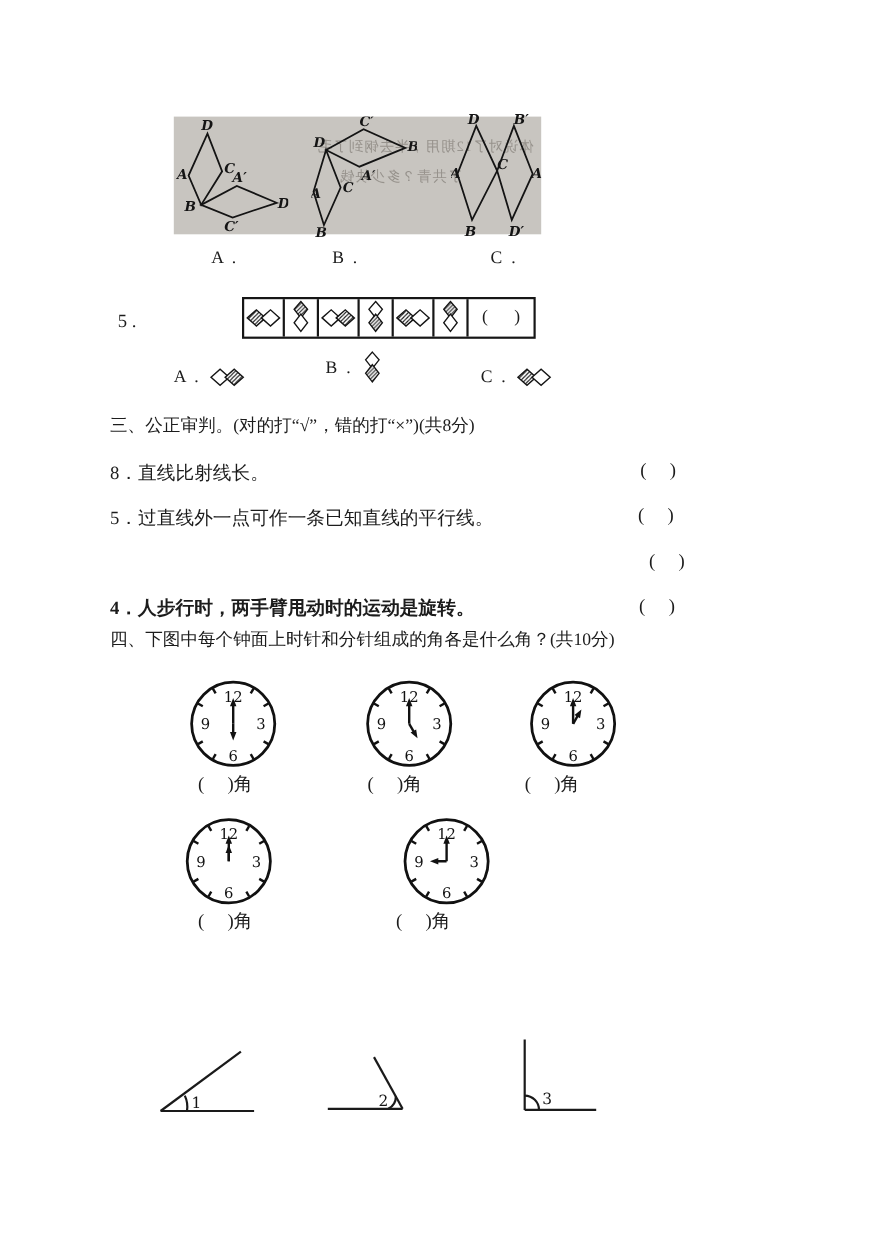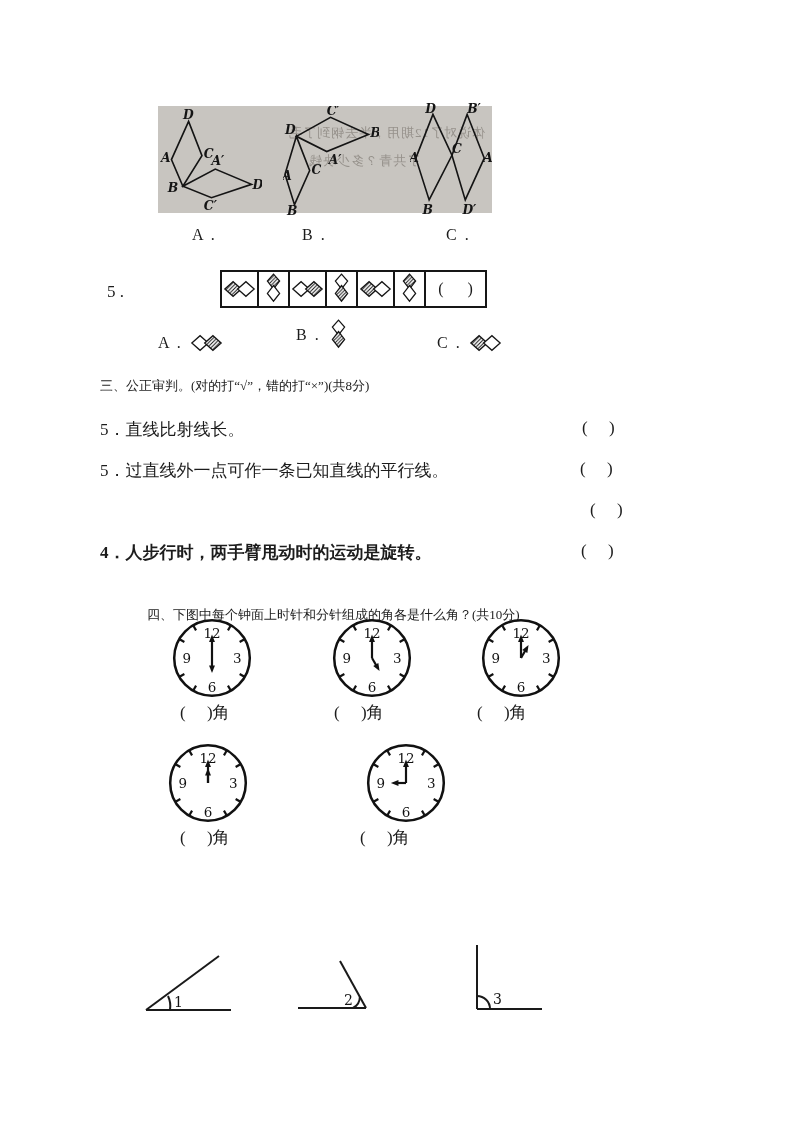--- a/index.html
+++ b/index.html
@@ -5,21 +5,21 @@
   html,body{margin:0;padding:0;}
   body{background:#ffffff;}
   .page{position:relative;width:793px;height:1122px;background:#fff;overflow:hidden;
         font-family:"Liberation Serif","DejaVu Serif",serif;color:#1c1c1c;}
   .abs{position:absolute;}
   .band{background:#c8c5c0;}
   .bleed{color:rgba(110,104,96,0.55);filter:blur(0.7px);transform:scaleX(-1);
          font-size:13px;white-space:nowrap;letter-spacing:1px;}
   .figlabel{font-size:16px;letter-spacing:2px;}
   .txt{font-size:17px;white-space:nowrap;}
-  .head{font-size:13px;white-space:nowrap;}
+  .head{font-size:16px;white-space:nowrap;}
   .bracket{font-size:17px;white-space:nowrap;}
   .strip{display:flex;border:2px solid #161616;background:#fff;align-items:stretch;height:38px;box-sizing:border-box;}
   .cell{display:flex;align-items:center;justify-content:center;border-right:2px solid #161616;box-sizing:border-box;}
   .cell:last-child{border-right:none;}
   .cell.h{width:37px;} .cell.v{width:31px;} .cell.blank{width:59px;font-size:16px;}
   .optrow{display:flex;align-items:center;gap:7px;}
   svg text.fl{font-size:13px;font-style:italic;font-weight:bold;fill:#141414;
         font-family:"DejaVu Serif","Liberation Serif",serif;}
   .clock{display:block;}
   .angl{stroke:#1a1a1a;stroke-width:2;fill:none;}
@@ -141,29 +141,29 @@
     </div>
   <div class="abs optrow" style="left:437px;top:332px;" id="q5-optC">
       <span class="figlabel">C .</span>
       <svg viewBox="0 0 36 24" width="33" height="22">
         <polygon points="2,12 11,4 20,12 11,20" fill="url(#hatch)" stroke="#161616" stroke-width="1.4"></polygon>
         <polygon points="16,12 25,4 34,12 25,20" fill="#ffffff" stroke="#161616" stroke-width="1.4"></polygon>
       </svg>
     </div>
 
   <div class="abs head" style="left:100px;top:377px;">三、公正审判。(对的打“√”，错的打“×”)(共8分)</div>
-  <div class="abs txt" style="left:100px;top:418px;">5．直线比射线长。</div>
+  <div class="abs txt" style="left:100px;top:418px;">8．直线比射线长。</div>
   <div class="abs txt" style="left:100px;top:459px;">5．过直线外一点可作一条已知直线的平行线。</div>
   <div class="abs txt" style="left:100px;top:541px;font-weight:bold;">4．人步行时，两手臂甩动时的运动是旋转。</div>
   <div class="abs bracket" style="left:582px;top:418px;">(&nbsp;&nbsp;&nbsp;&nbsp;&nbsp;)</div>
   <div class="abs bracket" style="left:580px;top:459px;">(&nbsp;&nbsp;&nbsp;&nbsp;&nbsp;)</div>
   <div class="abs bracket" style="left:590px;top:500px;">(&nbsp;&nbsp;&nbsp;&nbsp;&nbsp;)</div>
   <div class="abs bracket" style="left:581px;top:541px;">(&nbsp;&nbsp;&nbsp;&nbsp;&nbsp;)</div>
 
-  <div class="abs head" style="left:100px;top:606px;margin-left:47px;">四、下图中每个钟面上时针和分针组成的角各是什么角？(共10分)</div>
+  <div class="abs head" style="left:100px;top:571px;">四、下图中每个钟面上时针和分针组成的角各是什么角？(共10分)</div>
 
   <svg class="abs clock" style="left:170px;top:616px;" width="84" height="84" viewBox="0 0 100 100">
       <circle cx="50" cy="50" r="45" fill="none" stroke="#111" stroke-width="3"></circle>
       <line x1="69" y1="17.091034656191326" x2="72" y2="11.894882233484694" stroke="#111" stroke-width="2.6"></line>
       <line x1="82.90896534380866" y1="30.999999999999996" x2="88.10511776651529" y2="27.999999999999996" stroke="#111" stroke-width="2.6"></line>
       <line x1="82.90896534380867" y1="69" x2="88.1051177665153" y2="71.99999999999999" stroke="#111" stroke-width="2.6"></line>
       <line x1="69" y1="82.90896534380867" x2="72" y2="88.1051177665153" stroke="#111" stroke-width="2.6"></line>
       <line x1="31.00000000000001" y1="82.90896534380867" x2="28.00000000000001" y2="88.1051177665153" stroke="#111" stroke-width="2.6"></line>
       <line x1="17.09103465619134" y1="69.00000000000001" x2="11.894882233484708" y2="72.00000000000003" stroke="#111" stroke-width="2.6"></line>
       <line x1="17.091034656191333" y1="30.999999999999996" x2="11.8948822334847" y2="27.999999999999996" stroke="#111" stroke-width="2.6"></line>

